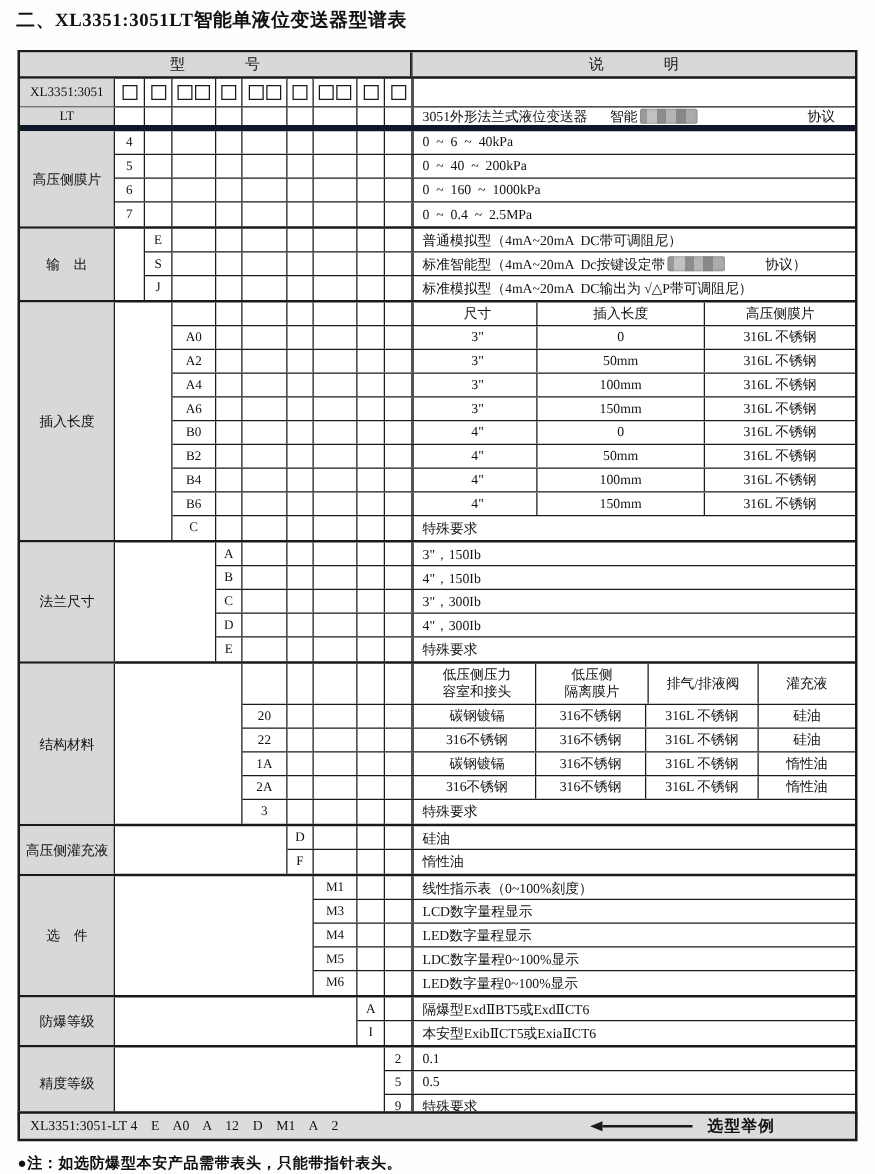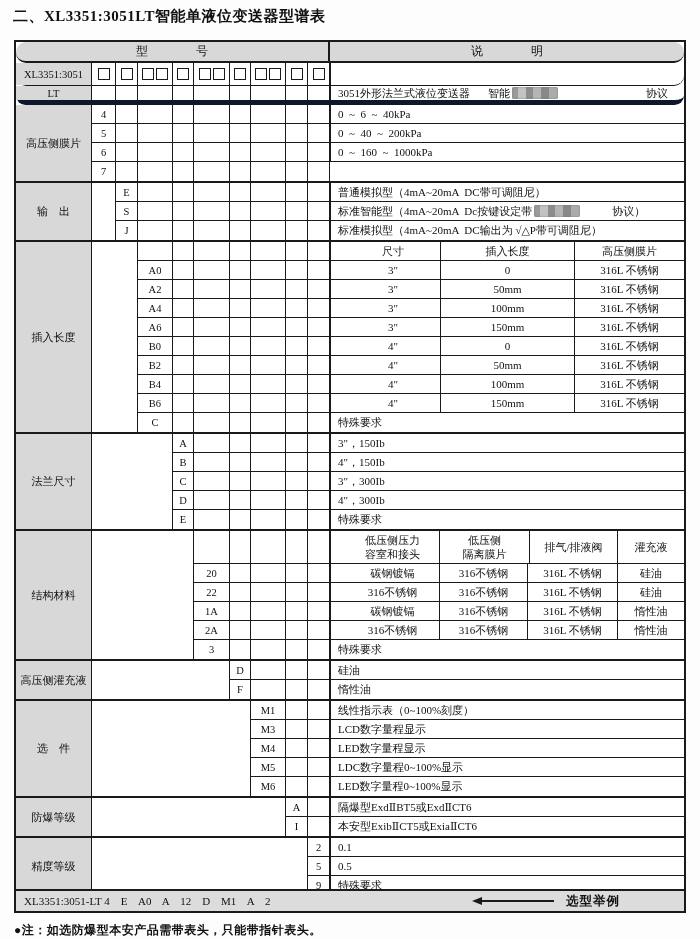--- a/index.html
+++ b/index.html
@@ -5,21 +5,21 @@
   * { box-sizing: border-box; margin: 0; padding: 0; }
   html,body { width:700px; }
   body {
     width:700px; height:939px; position:relative; background:#fdfdfd;
     font-family:"Liberation Serif","DejaVu Serif",serif; color:#111;
   }
   .page-title { position:absolute; left:13px; top:7px; font-size:15px; font-weight:bold; letter-spacing:0.5px; }
 
   
   .tbl { position:absolute; left:14px; top:40px; width:672px; border:2px solid #1a1a1a; background:#fff; }
-  .trow { display:flex; border-bottom:1px solid #1a1a1a;border-radius:10px; }
+  .trow { display:flex; border-bottom:1px solid #1a1a1a; }
   .gray { background:#d8d8d8; }
 
   .hdr { height:21px; border-bottom:2px solid #1a1a1a; }
   .hdr-model { width:313px; border-right:1px solid #1a1a1a; text-align:center; line-height:19px; font-size:12px; }
   .hdr-desc { flex:1; border-left:1px solid #1a1a1a; text-align:center; line-height:19px; font-size:12px; }
 
   .model-row { height:23px; }
   .row-label { width:76px; background:#d8d8d8; border-right:1px solid #1a1a1a;
                display:flex; align-items:center; justify-content:center; font-size:10.5px; }
   .cbcell { display:flex; align-items:center; justify-content:center; gap:2px; border-right:1px solid #1a1a1a; }
@@ -39,21 +39,21 @@
   .sec-label { width:76px; background:#d8d8d8; border-right:1px solid #1a1a1a;
                display:flex; align-items:center; justify-content:center; font-size:11px; white-space:nowrap; }
   .merge { border-right:1px solid #1a1a1a; }
   .rows { flex:1; display:flex; flex-direction:column; }
   .srow { display:flex; height:19px; border-bottom:1px solid #1a1a1a; align-items:stretch; }
   .rows .srow:last-child { border-bottom:none; }
   .srow.h33 { height:33px; }
   .code { border-right:1px solid #1a1a1a; text-align:center; font-size:10.5px;
           display:flex; align-items:center; justify-content:center; }
 
-  .subcols { padding-left:15px; }
+  .subcols { padding-left:4px; }
   .sub { border-right:1px solid #1a1a1a; height:100%; display:flex; align-items:center;
          justify-content:center; text-align:center; white-space:pre-line; line-height:14px; font-size:11px; }
   .sub:last-child { border-right:none; flex:1; }
 
   .w21{width:21px} .w22{width:22px} .w24{width:24px} .w35{width:35px} .w36{width:36px}
   .w46{width:46px} .w81{width:81px} .w102{width:102px} .w138{width:138px}
   .w159{width:159px} .w194{width:194px} .w216{width:216px}
 
   .redact { display:inline-block; width:46px; height:12px; border-radius:2px; margin:0 2px;
             background:linear-gradient(90deg,#9a9a9a 0 12%,#c2c2c2 12% 30%,#8d8d8d 30% 46%,#b5b5b5 46% 62%,#888 62% 80%,#ababab 80% 100%);
@@ -197,20 +197,23 @@
         <div class="cells">
             <div class="ecell" style="width: 22px;"></div>
             <div class="ecell" style="width: 35px;"></div>
             <div class="ecell" style="width: 21px;"></div>
             <div class="ecell" style="width: 36px;"></div>
             <div class="ecell" style="width: 21px;"></div>
             <div class="ecell" style="width: 35px;"></div>
             <div class="ecell" style="width: 22px;"></div>
             <div class="ecell" style="width: 22px;"></div>
           </div>
+        <div class="desc">
+            <span>0  ~  0.4  ~  2.5MPa</span>
+          </div>
       </div>
     </div>
   </div>
 
   <div class="section">
     <div class="sec-label">输　出</div>
     <div class="merge w24"></div>
     <div class="rows">
       <div class="srow">
         <div class="code w22">E</div>

